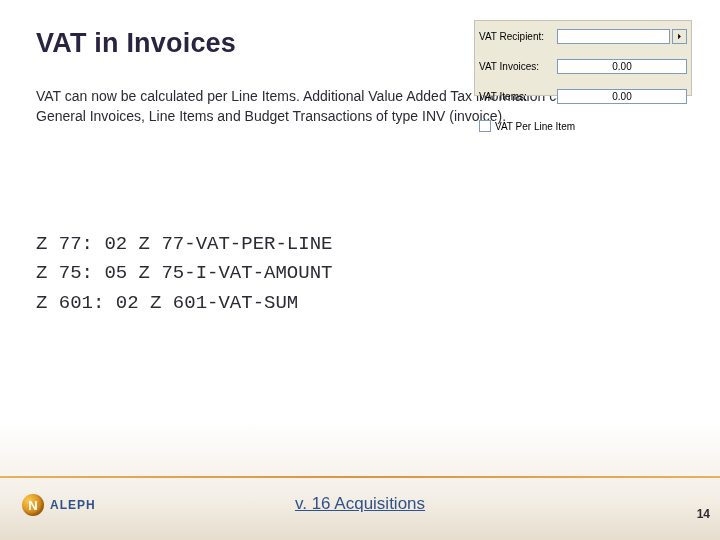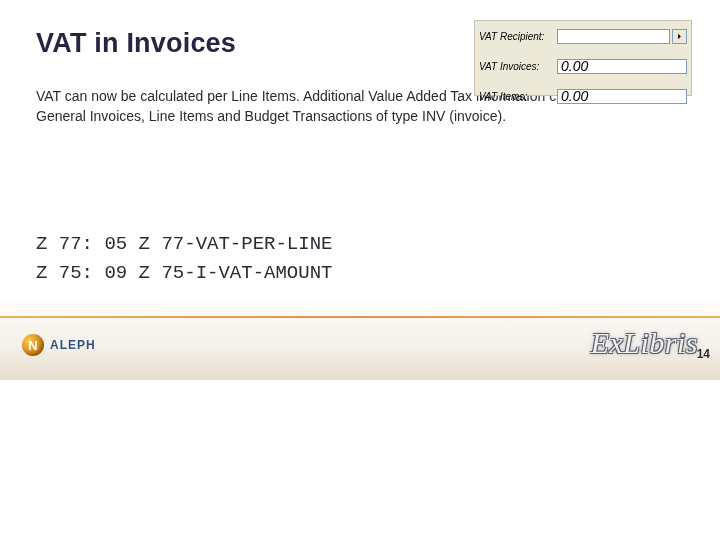--- a/index.html
+++ b/index.html
@@ -1,19 +1,19 @@
 <!DOCTYPE html>
 <html><head>
 <meta charset="utf-8">
 <style>
   * { margin: 0; padding: 0; box-sizing: border-box; }
   html, body { width: 720px; height: 540px; font-family: Verdana, Arial, sans-serif; background: #fff; overflow: hidden; }
   .slide {
     position: relative;
-    width: 720px; height: 380px;
+    width: 720px; height: 540px;
     background: linear-gradient(180deg, #ffffff 0%, #ffffff 78%, #f4efe6 92%, #e6ddcd 100%);
   }
   .title {
     position: absolute;
     left: 36px; top: 28px;
     font-weight: bold;
     font-size: 27px;
     color: #2a2440;
     letter-spacing: 0.2px;
   }
@@ -42,32 +42,31 @@
     border: 1px solid #c7c3b6;
     font-family: Tahoma, Arial, sans-serif;
     font-size: 10px;
     color: #000;
   }
   .form-row {
     display: flex;
     align-items: center;
     height: 18px;
     padding: 15px 4px;
-    font-style: italic;
   }
   .form-label { flex: 0 0 78px; white-space: nowrap; }
   .form-input-box {
     flex: 1;
     height: 15px;
     background: #fff;
     border: 1px solid #7f9db9;
     padding: 0 3px;
-    font-size: 14px;
+    font-size: 10px;
     line-height: 13px;
-    text-align: left;
+    text-align: center;
   }
   .form-dropdown-btn {
     width: 15px; height: 15px;
     margin-left: 2px;
     background: #ece9d8;
     border: 1px solid #7f9db9;
     display: flex; align-items: center; justify-content: center;
   }
   .form-dropdown-btn svg { width: 7px; height: 7px; }
   .form-checkbox {
@@ -140,49 +139,52 @@
 </head>
 <body>
 
 <div class="slide">
 
   <div class="title">VAT in Invoices</div>
 
   <div class="body-text">VAT can now be calculated per Line Items. Additional Value Added Tax information can be added to the General Invoices, Line Items and Budget Transactions of type INV (invoice).</div>
 
   <div class="config-lines">
-    <div>Z 77: 05 Z 77-VAT-PER-LINE</div>
-    <div>Z 75: 09 Z 75-I-VAT-AMOUNT</div>
+    <div>Z 77: 02 Z 77-VAT-PER-LINE</div>
+    <div>Z 75: 05 Z 75-I-VAT-AMOUNT</div>
+    <div>Z 601: 02 Z 601-VAT-SUM</div>
   </div>
 
   <div class="form-panel">
     <div class="form-row">
       <div class="form-label">VAT Recipient:</div>
       <div class="form-input-box"></div>
       <div class="form-dropdown-btn">
         <svg viewBox="0 0 10 10">
             <path d="M3 1 L7 5 L3 9 Z" fill="#000"></path>
           </svg>
       </div>
     </div>
     <div class="form-row">
       <div class="form-label">VAT Invoices:</div>
       <div class="form-input-box">0.00</div>
     </div>
     <div class="form-row">
       <div class="form-label">VAT Items:</div>
       <div class="form-input-box">0.00</div>
     </div>
+    <div class="form-row">
+      <div class="form-checkbox"></div>
+      <div>VAT Per Line Item</div>
+    </div>
   </div>
 
   <div class="footer">
     <div class="footer-line"></div>
     <div class="aleph-logo">
       <div class="aleph-mark">N</div>
       <div class="aleph-text">ALEPH</div>
     </div>
-    <div class="exlibris-logo">
-      <span class="ex">ExLibris</span>
-    </div>
+    <div class="footer-caption">v. 16 Acquisitions</div>
     <div class="page-num">14</div>
   </div>
 
 </div>
 
 </body></html>

